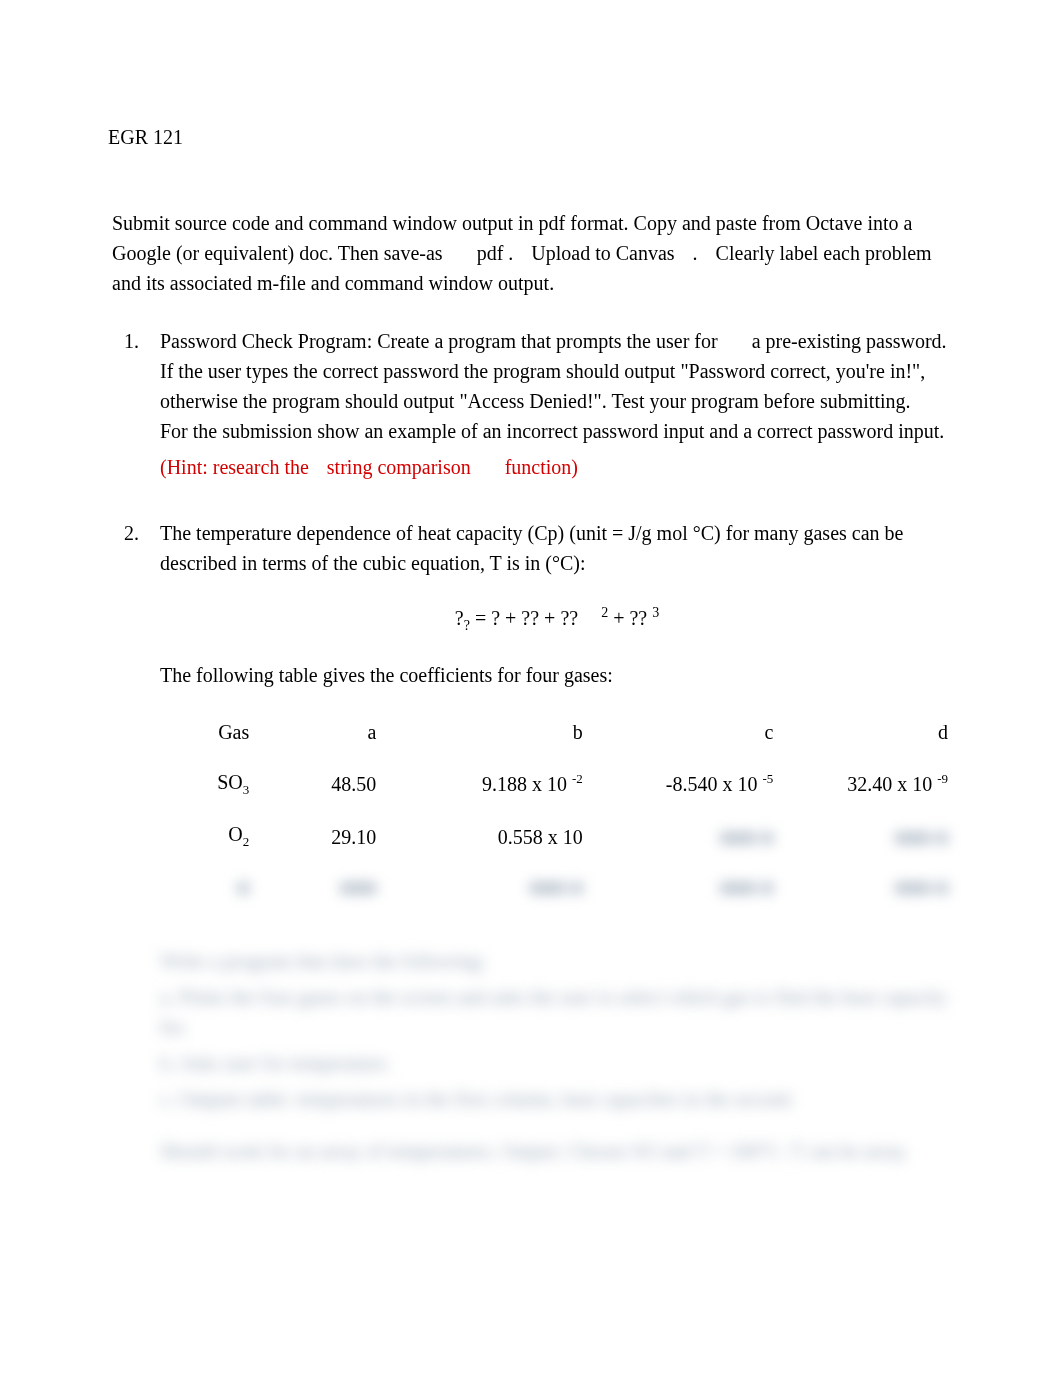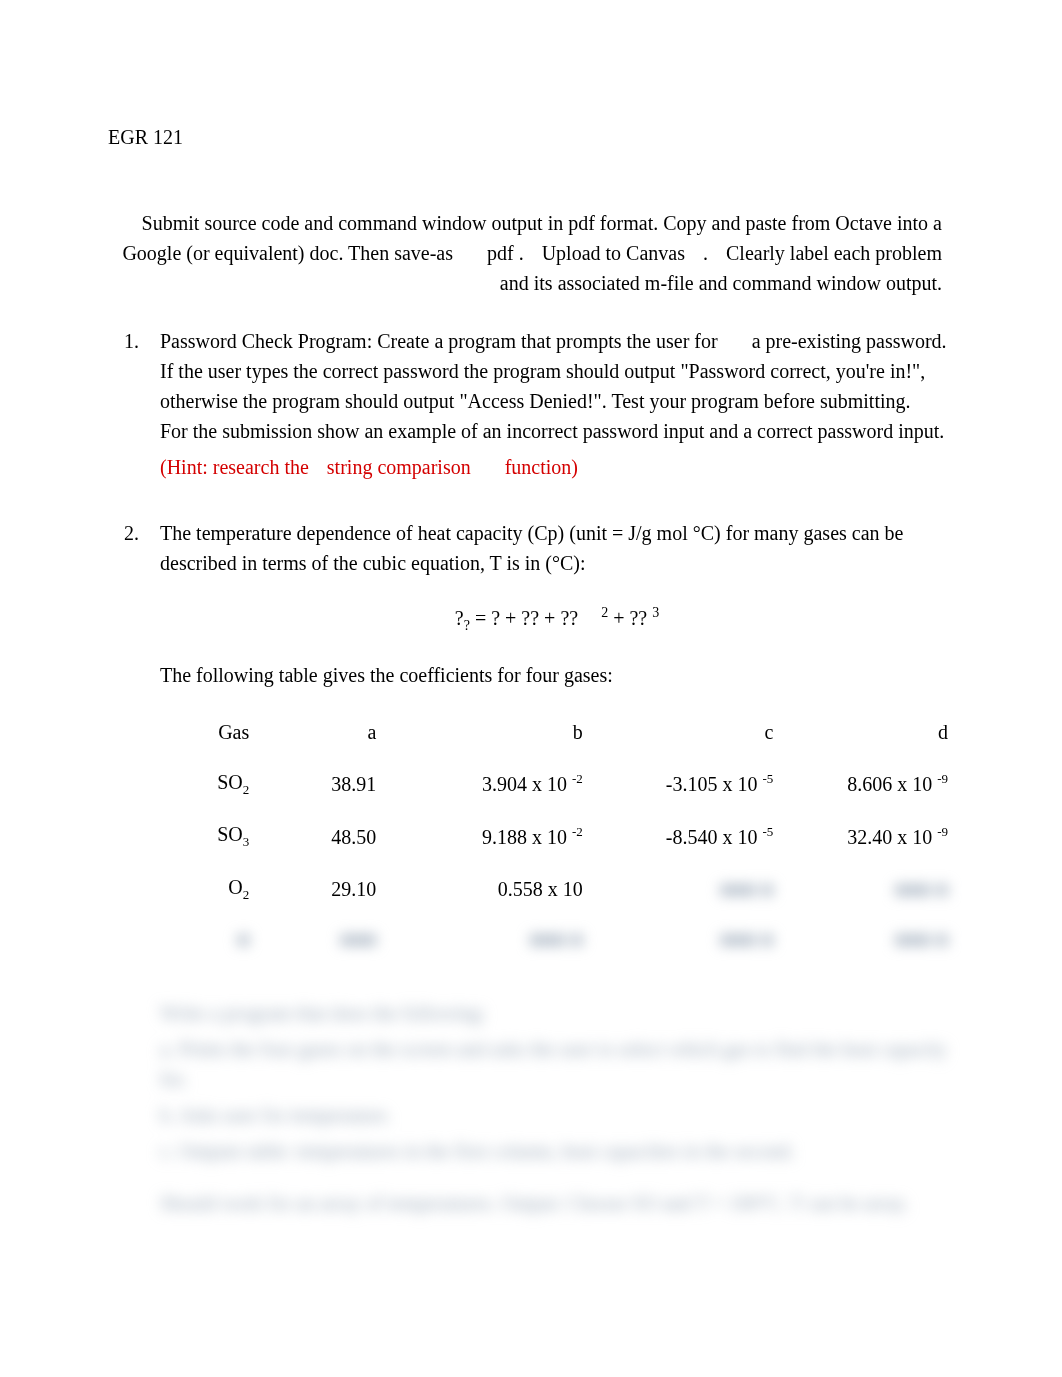--- a/index.html
+++ b/index.html
@@ -8,21 +8,21 @@
       height: 1377px;
       background: #ffffff;
       font-family: "Times New Roman", Times, serif;
       font-size: 20px;
       color: #000;
       padding: 122px 108px 0 108px;
       line-height: 1.5;
     }
     .header-line { margin-bottom: 2px; }
     .intro { margin-top: 56px; }
-    .intro p { margin: 12px; text-align: right; }
+    .intro p { margin: 4px; }
     ol.problems {
       margin-top: 28px;
       list-style: none;
       padding-left: 52px;
     }
     ol.problems > li {
       margin-bottom: 36px;
       position: relative;
     }
     ol.problems > li .num {
@@ -131,27 +131,20 @@
           <tr>
             <th>Gas</th>
             <th>a</th>
             <th>b</th>
             <th>c</th>
             <th>d</th>
           </tr>
         </thead>
         <tbody>
           <tr>
-            <td><span>SO</span><span class="sub">2</span></td>
-            <td>38.91</td>
-            <td><span>3.904 x 10</span> <span class="sup">-2</span></td>
-            <td><span>-3.105 x 10</span> <span class="sup">-5</span></td>
-            <td><span>8.606 x 10</span> <span class="sup">-9</span></td>
-          </tr>
-          <tr>
             <td><span>SO</span><span class="sub">3</span></td>
             <td>48.50</td>
             <td><span>9.188 x 10</span> <span class="sup">-2</span></td>
             <td><span>-8.540 x 10</span> <span class="sup">-5</span></td>
             <td><span>32.40 x 10</span> <span class="sup">-9</span></td>
           </tr>
           <tr>
             <td><span>O</span><span class="sub">2</span></td>
             <td>29.10</td>
             <td><span>0.558 x 10</span> <span class="sup"></span></td>

